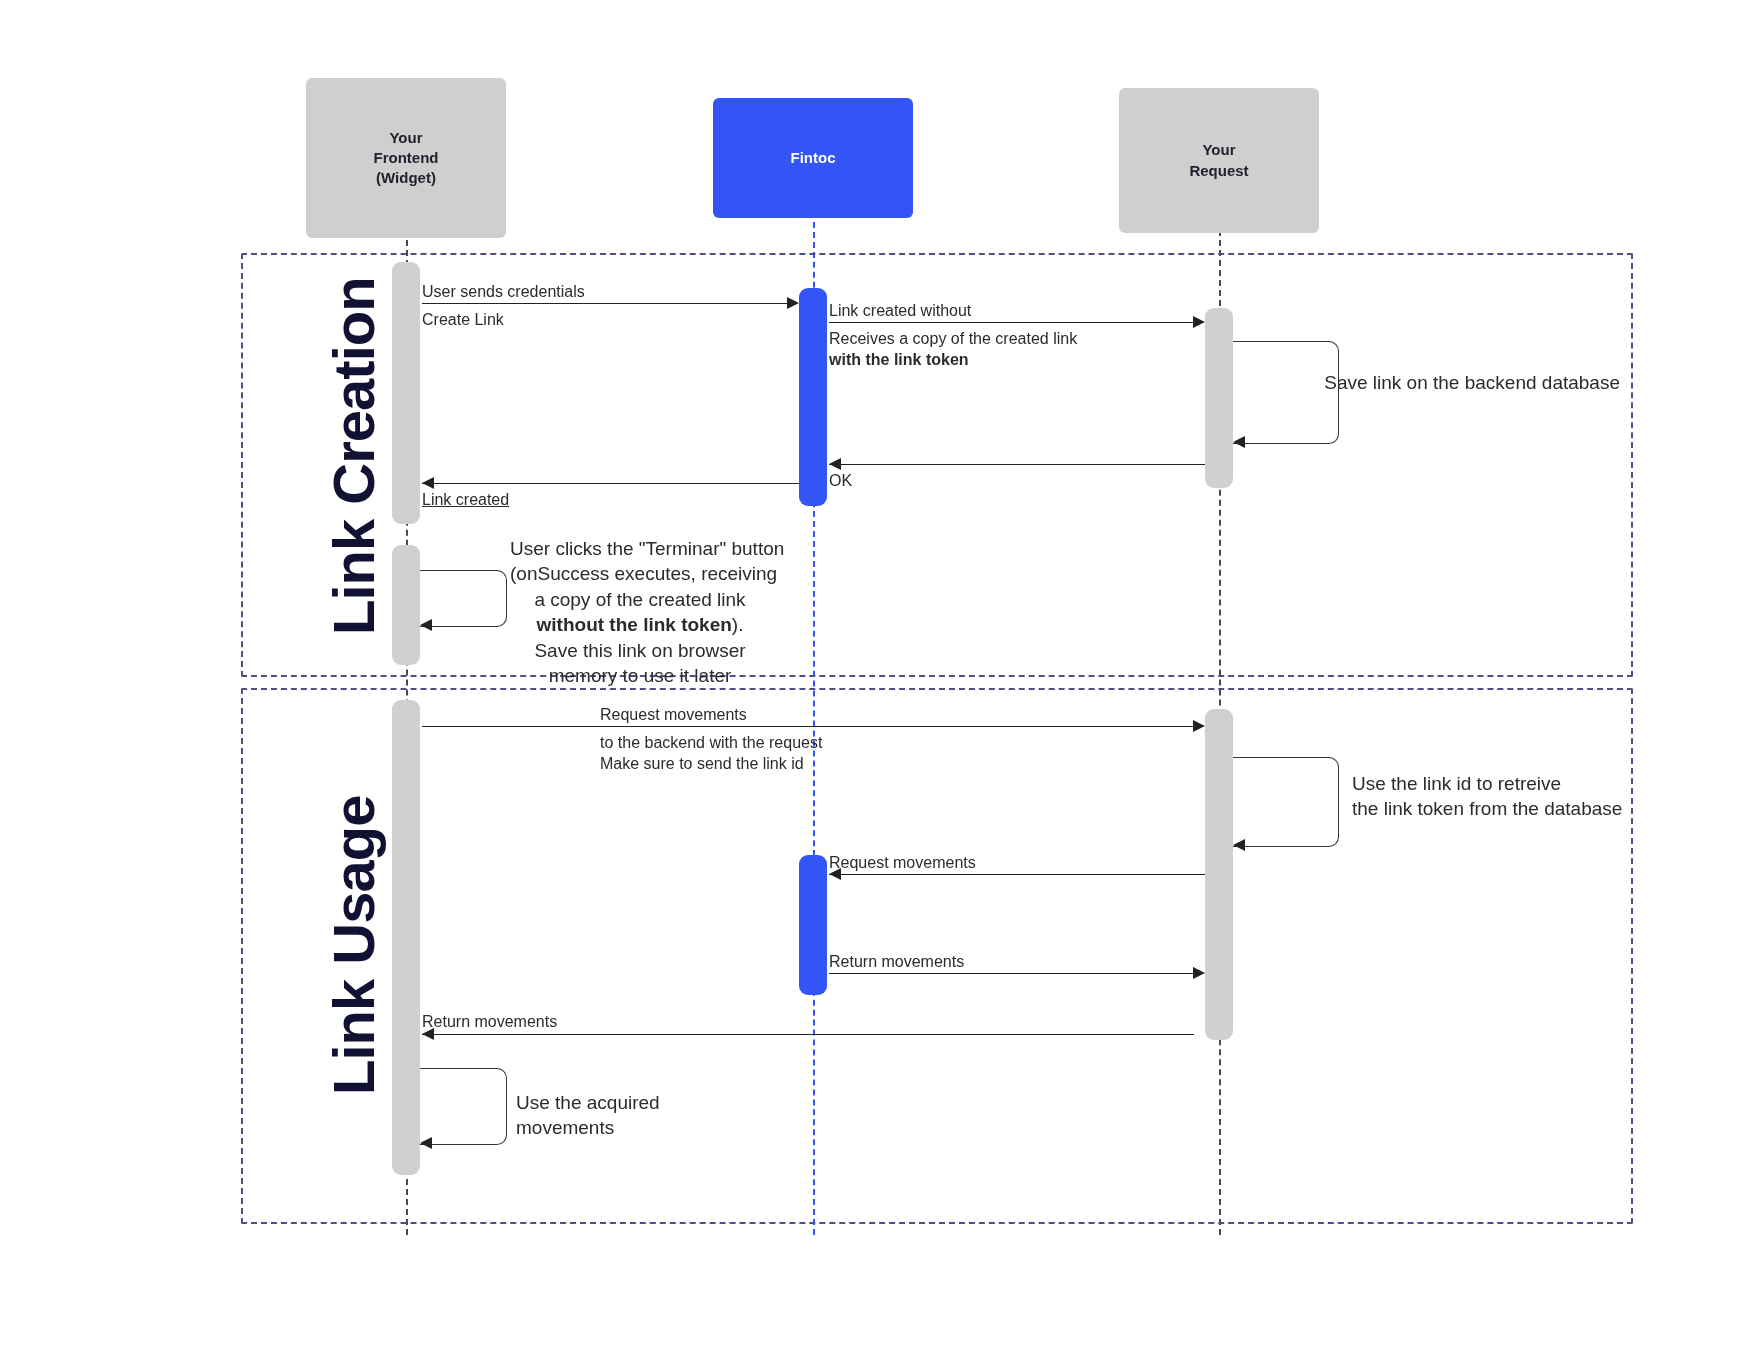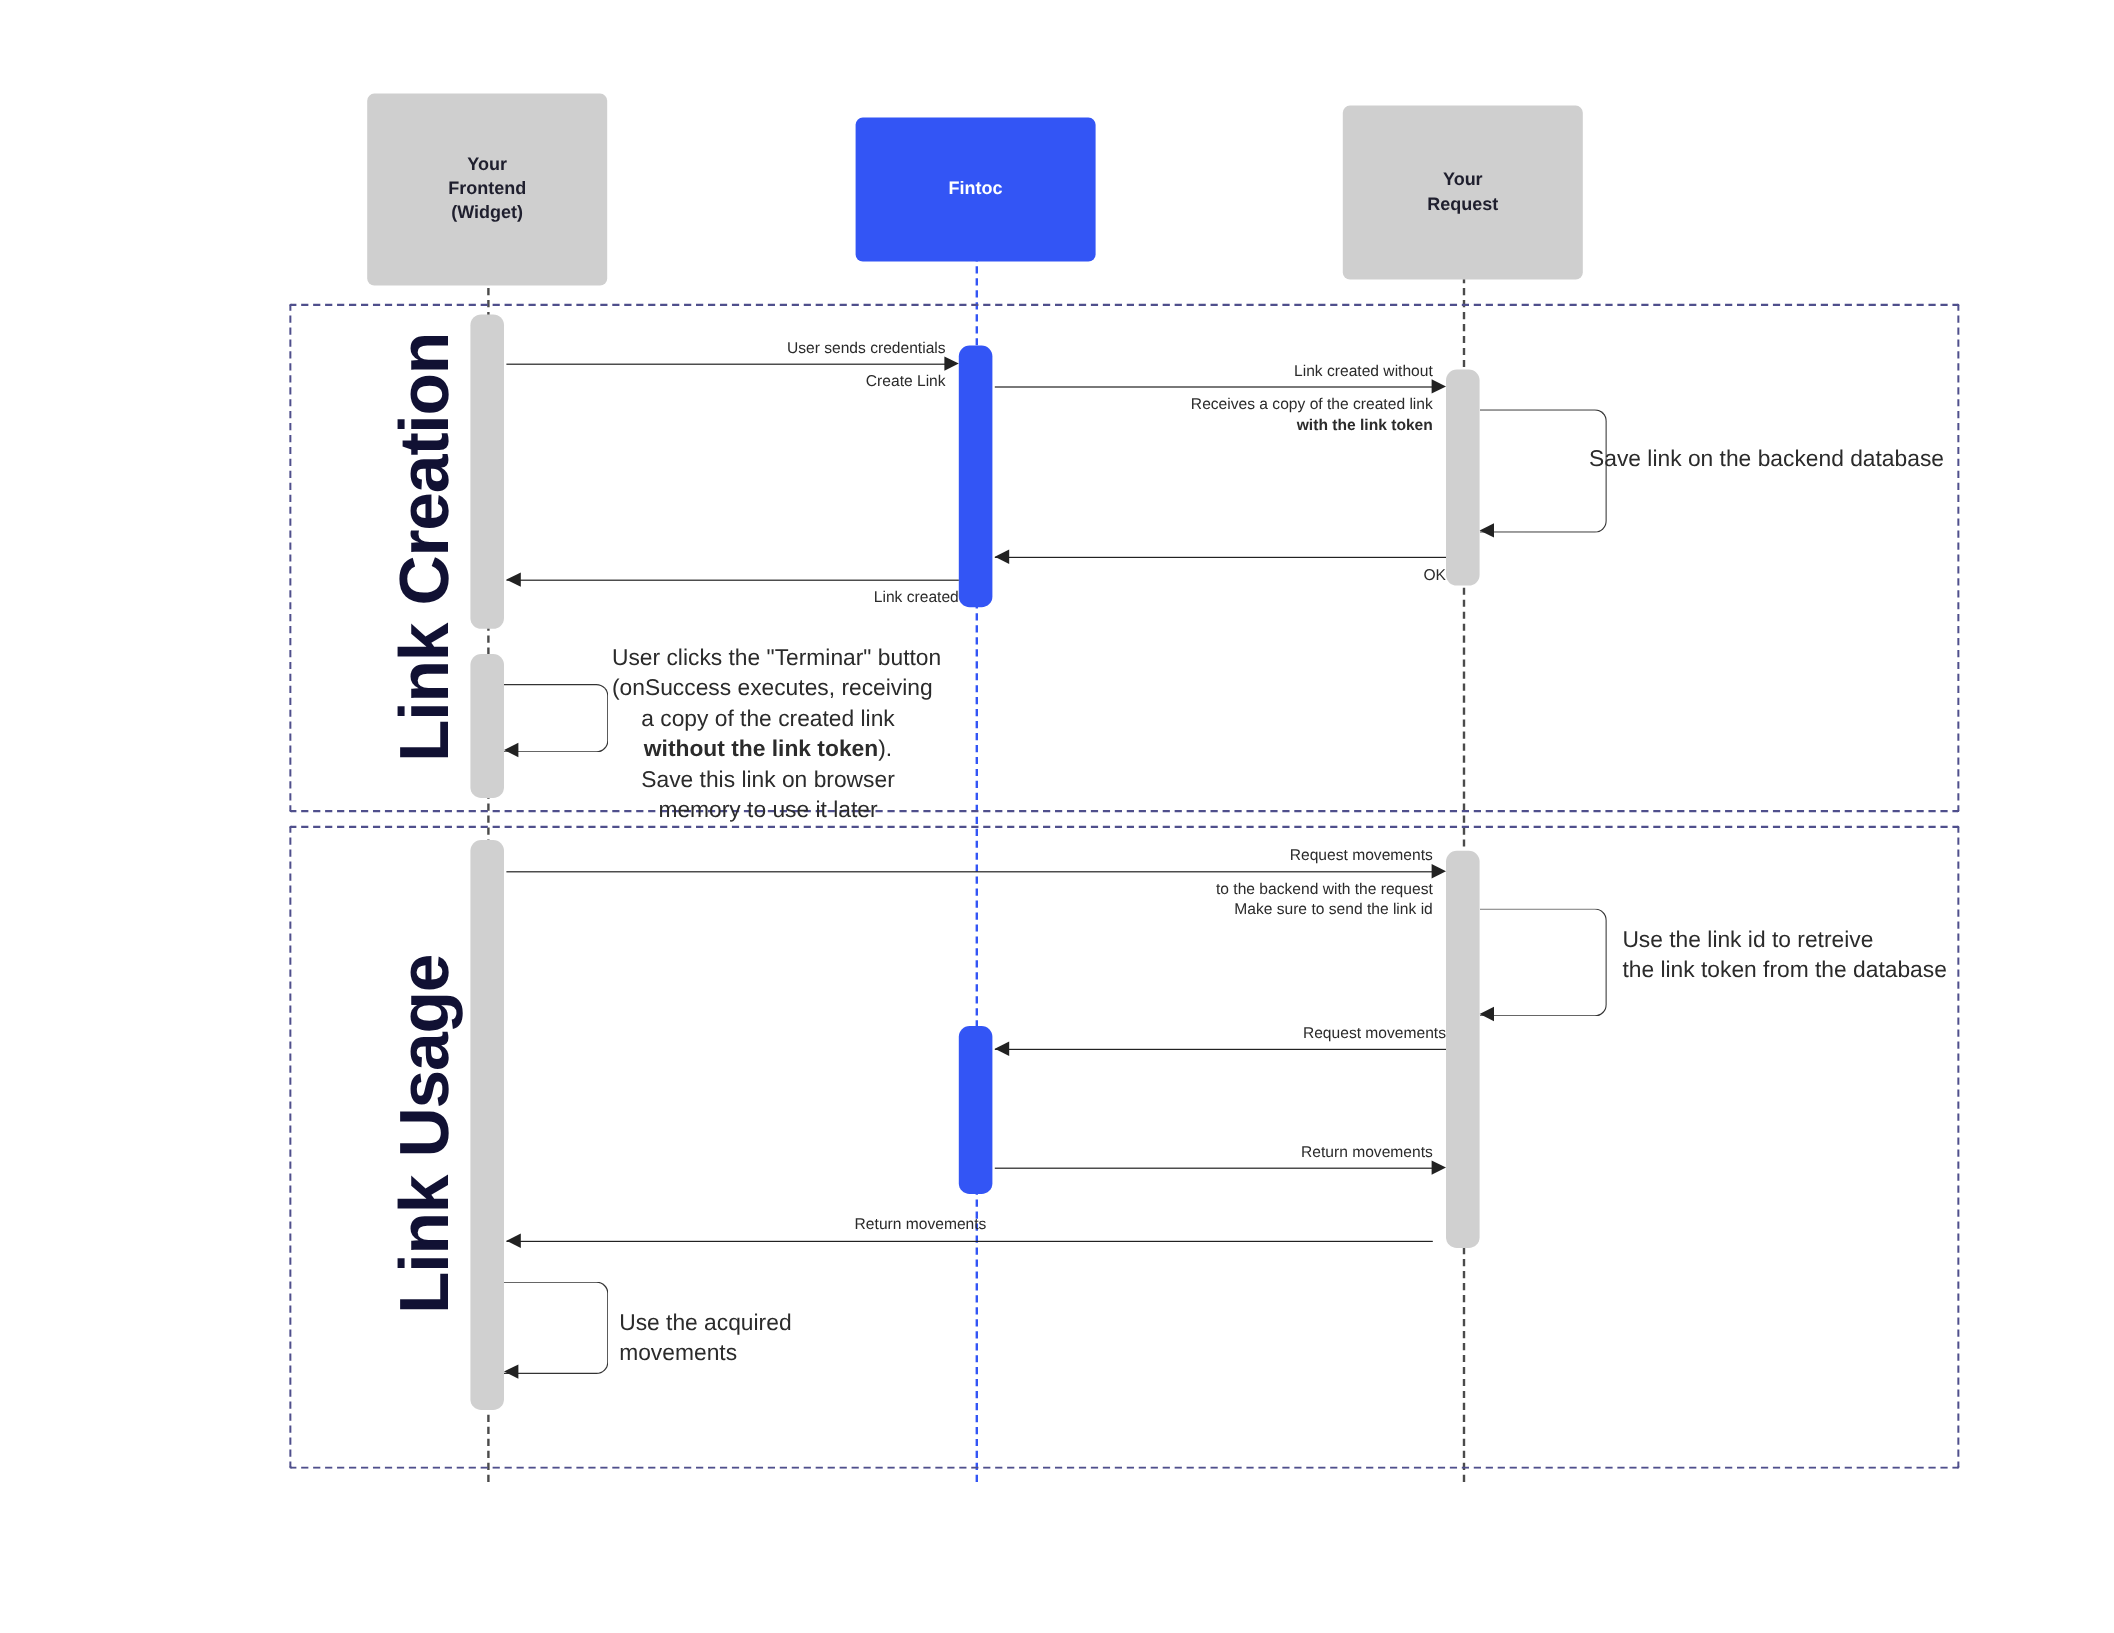--- a/index.html
+++ b/index.html
@@ -25,21 +25,21 @@
   .fragment-title{position:absolute;font-weight:bold;color:#111133;
     font-size:58px;letter-spacing:-1px;white-space:nowrap;
     transform:rotate(-90deg);transform-origin:left top;}
 
   
   .msg-line{position:absolute;height:0;border-top:1.6px solid #222;}
   .arrow{position:absolute;width:0;height:0;border-top:6px solid transparent;border-bottom:6px solid transparent;}
   .arrow-right{border-left:12px solid #222;}
   .arrow-left{border-right:12px solid #222;}
 
-  .msg-label{position:absolute;font-size:13px;color:#2b2b2b;text-align:right;line-height:1.32;white-space:nowrap;}
+  .msg-label{position:absolute;font-size:16px;color:#2b2b2b;text-align:left;line-height:1.32;white-space:nowrap;}
   .msg-label b{font-weight:bold;}
 
   
   .selfloop{position:absolute;border:1.6px solid #333;border-left:none;
             border-top-right-radius:10px;border-bottom-right-radius:10px;}
   .note{position:absolute;font-size:19px;line-height:1.34;color:#2b2b2b;text-align:center;white-space:nowrap;}
   .note.right{text-align:right;}
 </style>
 </head>
 <body>
@@ -102,21 +102,21 @@
   <div class="note right" style="left:1100px;top:370px;width:520px;">
     <div>Save link on the backend database</div>
   </div>
 
   <div class="msg-line" style="left:829px;top:464px;width:376px;"></div>
   <div class="arrow arrow-left" style="left:829px;top:458px;"></div>
   <div class="msg-label" style="left:829px;top:470px;width:376px;">OK</div>
 
   <div class="msg-line" style="left:422px;top:483px;width:377px;"></div>
   <div class="arrow arrow-left" style="left:422px;top:477px;"></div>
-  <div class="msg-label" style="left:422px;top:489px;width:377px;">Link created</div>
+  <div class="msg-label" style="left:422px;top:489px;width:377px;text-decoration:underline;">Link created</div>
 
   <div class="selfloop" style="left:420px;top:570px;width:86px;height:55px;"></div>
   <div class="arrow arrow-left" style="left:420px;top:619px;"></div>
   <div class="note" style="left:510px;top:536px;width:260px;">
     <div>User clicks the "Terminar" button</div>
     <div>(onSuccess executes, receiving</div>
     <div>a copy of the created link</div>
     <div><b>without the link token</b><span>).</span></div>
     <div>Save this link on browser</div>
     <div>memory to use it later</div>

